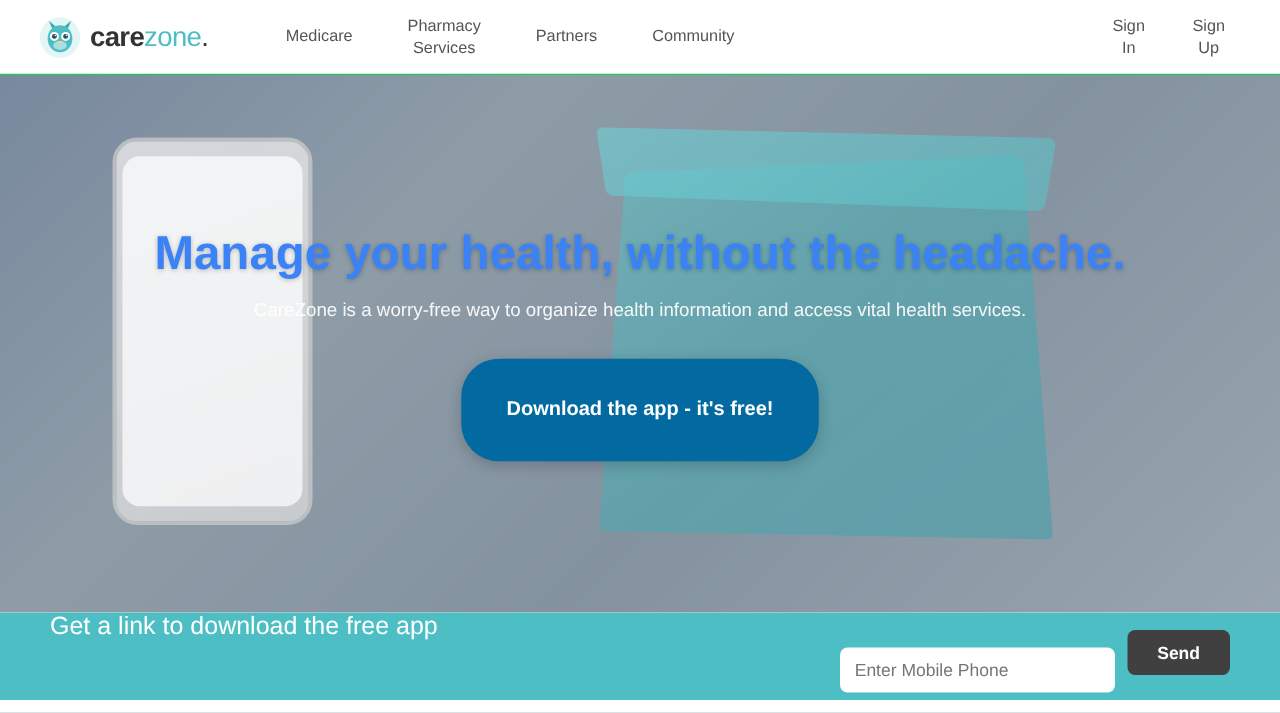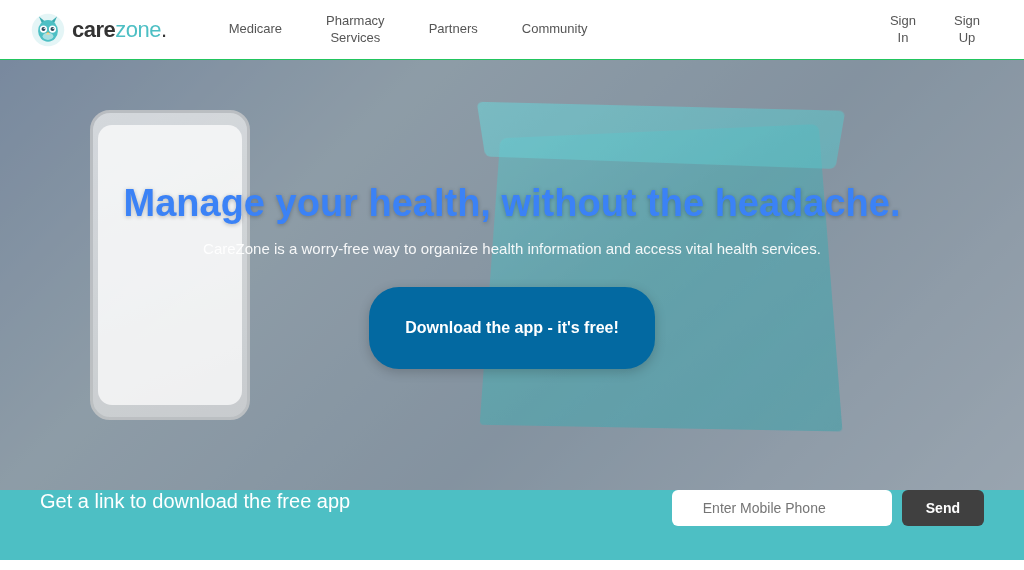--- a/index.html
+++ b/index.html
@@ -185,27 +185,28 @@
       font-size: 20px;
       font-weight: 400;
       flex: 1;
     }
     .bottom-bar-form {
       display: flex;
       align-items: center;
       gap: 10px;
     }
     .phone-input {
-      padding: 10px 31px;
+      padding: 10px 12px;
       border-radius: 6px;
       border: none;
       font-size: 14px;
       width: 220px;
       color: #999;
       outline: none;
+      margin-top: 28px;
     }
     .send-btn {
       background: #404040;
       color: #fff;
       border: none;
       border-radius: 6px;
       padding: 10px 24px;
       font-size: 14px;
       font-weight: 600;
       cursor: pointer;

